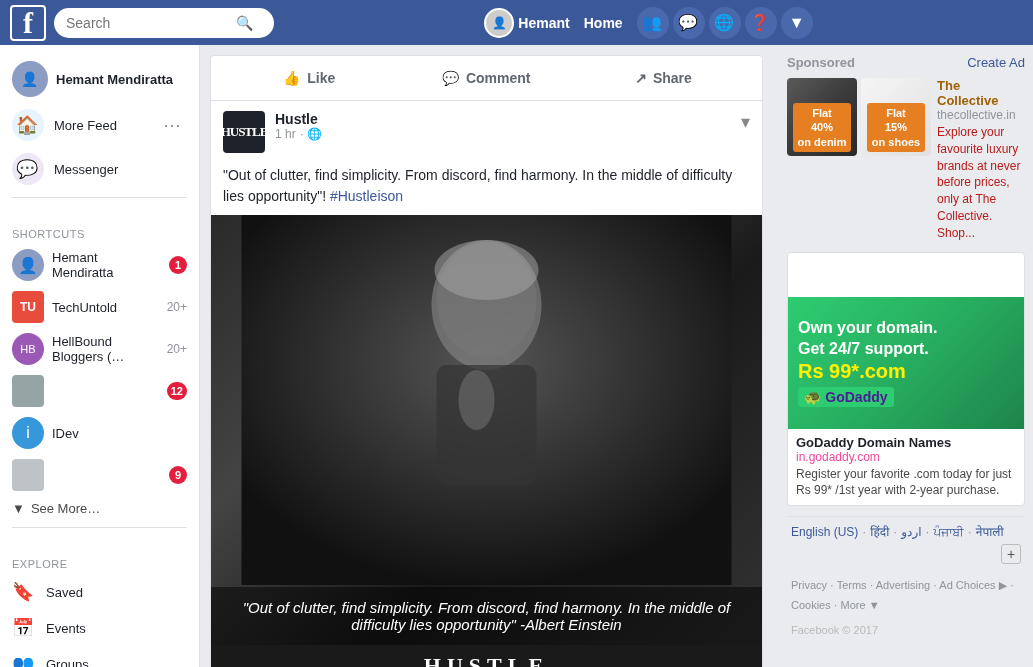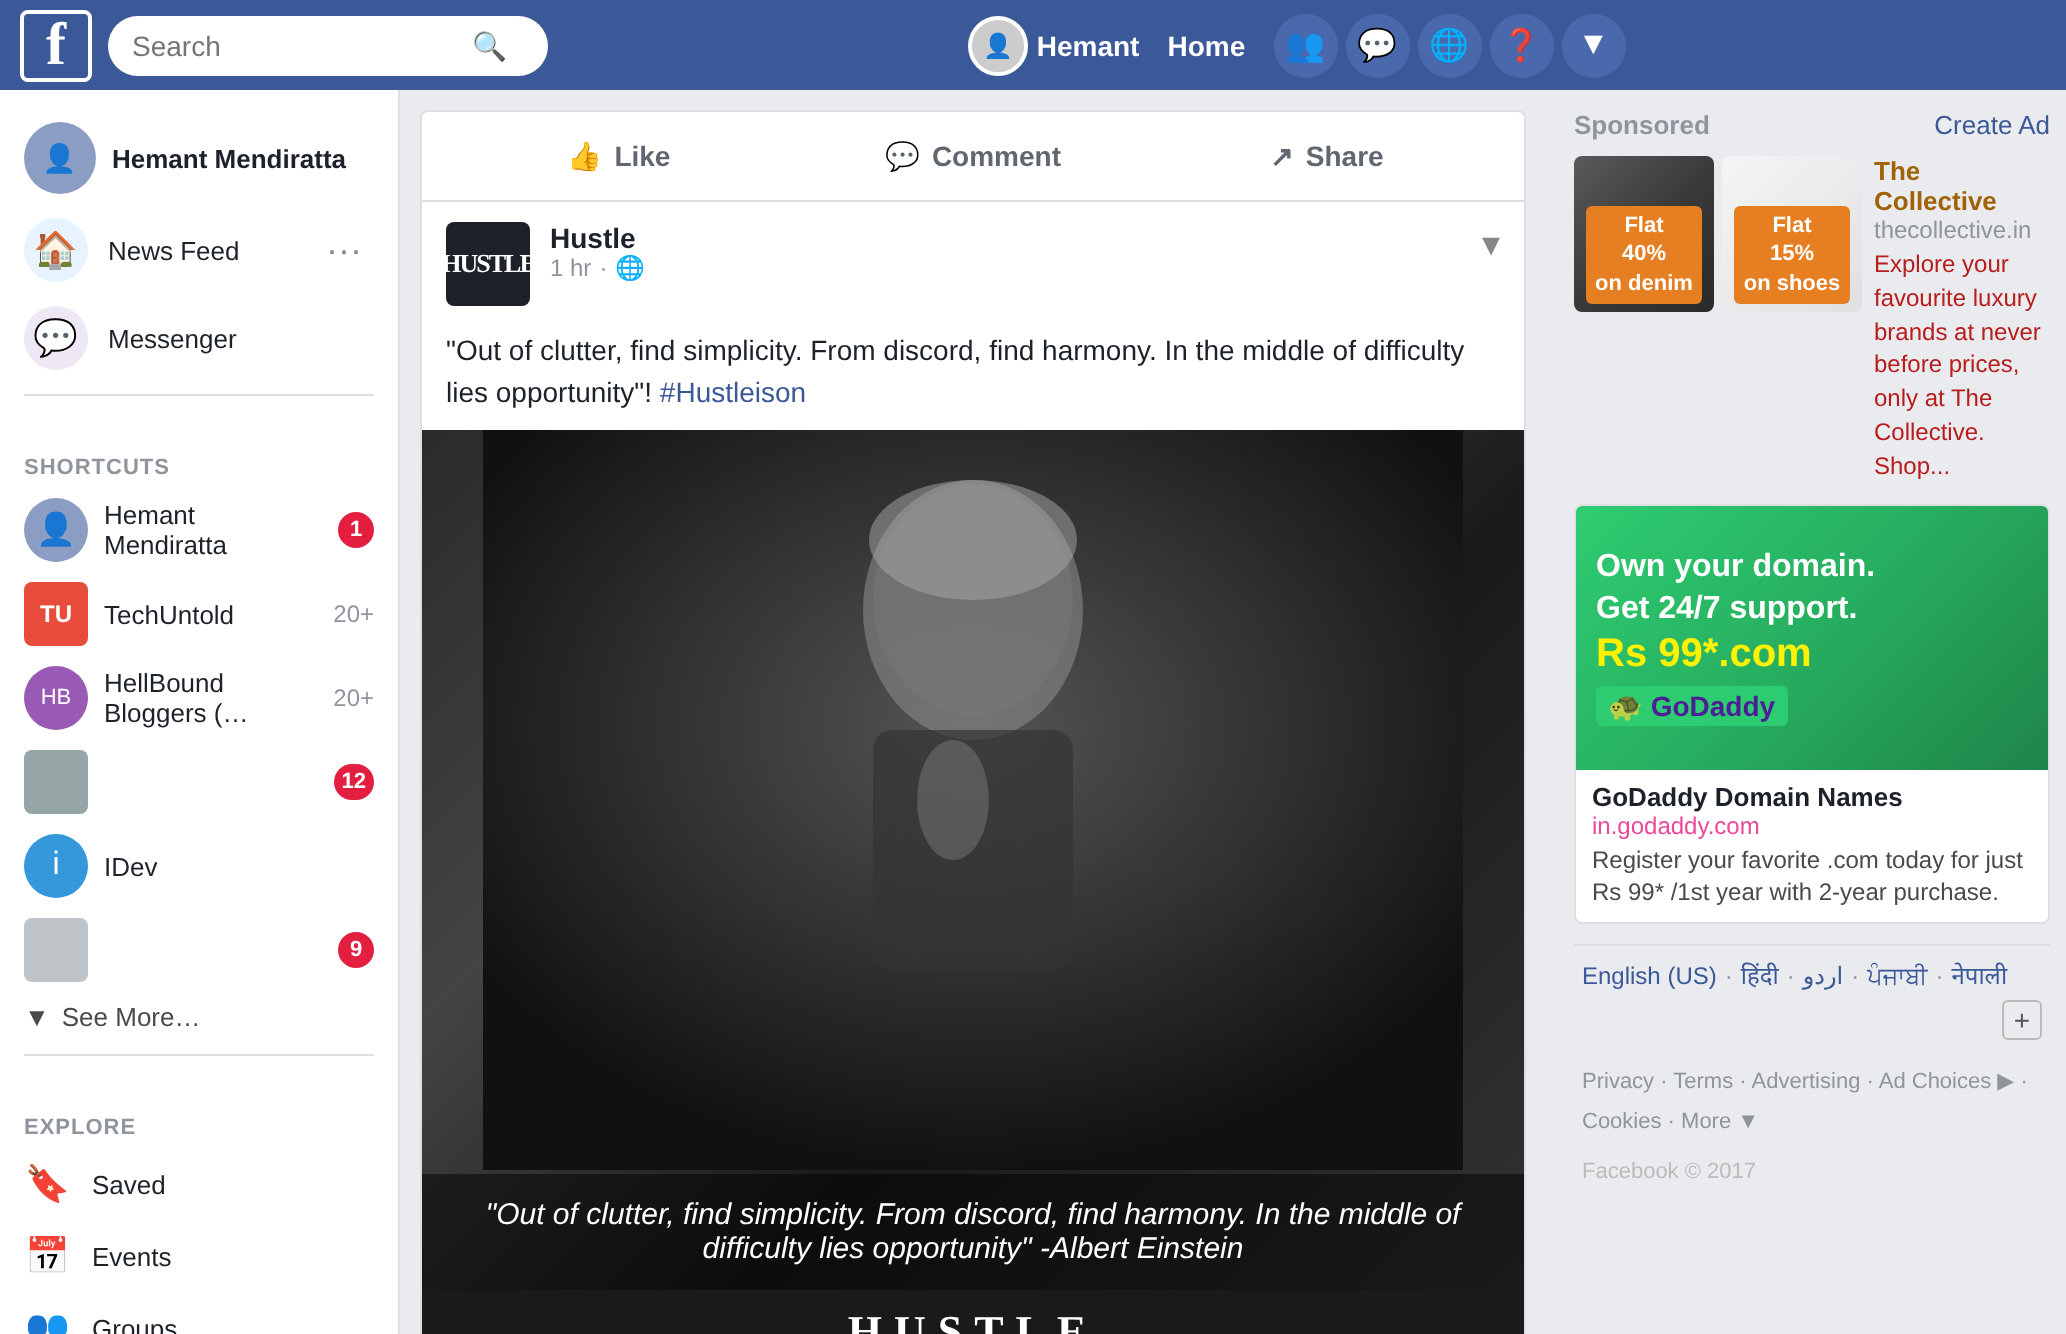--- a/index.html
+++ b/index.html
@@ -171,21 +171,21 @@
       padding: 0 4px;
     }
     .sidebar-dots {
       font-size: 18px;
       color: #888;
       padding: 2px 6px;
       cursor: pointer;
     }
     .sidebar-section-title {
       font-size: 11px;
-      font-weight: bold;
+      font-weight: normal;
       color: #90949c;
       padding: 8px 12px 4px;
       text-transform: uppercase;
       letter-spacing: 0.5px;
       margin-top: 22px;
     }
     .sidebar-shortcut {
       display: flex;
       align-items: center;
       padding: 5px 12px;
@@ -419,20 +419,21 @@
     }
     .ad-full-image {
       width: 100%;
       height: 132px;
       background: linear-gradient(135deg, #2ecc71 0%, #27ae60 50%, #1e8449 100%);
       display: flex;
       align-items: center;
       justify-content: center;
       position: relative;
       overflow: hidden;
+      margin-top: 44px;
     }
     .godaddy-ad-content {
       color: #fff;
       padding: 10px;
       width: 100%;
     }
     .godaddy-headline { font-size: 16px; font-weight: bold; line-height: 1.3; }
     .godaddy-price { font-size: 20px; font-weight: bold; color: #fff200; }
     .godaddy-logo {
       font-size: 14px;
@@ -512,21 +513,21 @@
 <div class="layout">
 
   <aside class="sidebar">
     <div class="sidebar-user">
       <div class="sidebar-avatar">👤</div>
       <span class="sidebar-username">Hemant Mendiratta</span>
     </div>
 
     <div class="sidebar-nav-item">
       <div class="sidebar-nav-icon blue">🏠</div>
-      <span class="sidebar-nav-label">News Feed</span>
+      <span class="sidebar-nav-label">More Feed</span>
       <span class="sidebar-dots">···</span>
     </div>
 
     <div class="sidebar-nav-item">
       <div class="sidebar-nav-icon purple">💬</div>
       <span class="sidebar-nav-label">Messenger</span>
     </div>
 
     <div class="sidebar-divider"></div>
 

